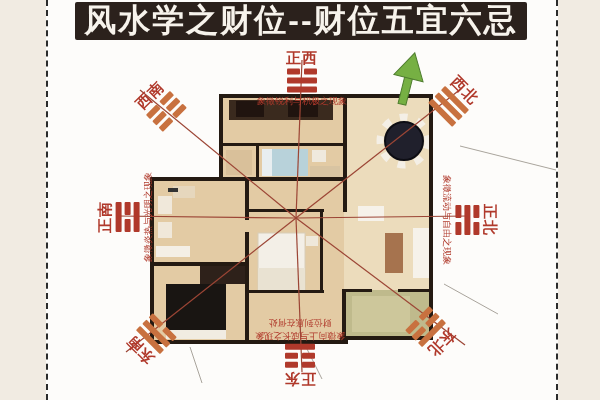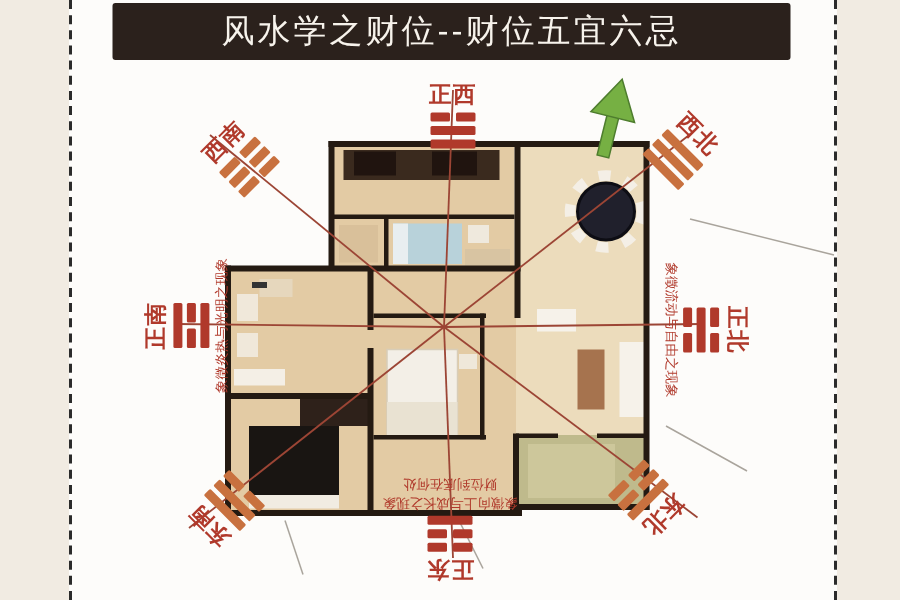--- a/index.html
+++ b/index.html
@@ -15,21 +15,21 @@
     border-right:2px dashed var(--c-stitch,#2b2b2b);
   }
   .title-bar{
     position:absolute;left:75px;top:2px;width:452px;height:38px;
     background:var(--c-title_bg,#2b211c);
     display:flex;align-items:center;justify-content:center;
     border-radius:2px;z-index:5;
   }
   .title-bar .title{
     color:var(--c-title_text,#f7f3ec);
-    font-size:22px;font-weight:normal;letter-spacing:2px;white-space:nowrap;
+    font-size:32px;font-weight:bold;letter-spacing:2px;white-space:nowrap;
   }
   svg.plan{position:absolute;left:0;top:0;z-index:1;}
   
   .dir{
     position:absolute;z-index:4;display:flex;flex-direction:column;
     align-items:center;gap:2px;transform-origin:center center;
     pointer-events:none;
   }
   .dir-label{
     color:var(--c-label_red,#b0392b);font-weight:bold;font-size:15px;
@@ -155,20 +155,21 @@
         <i></i>
         <i></i>
       </div>
       <div class="tg-row">
         <i></i>
       </div>
       <div class="tg-row">
         <i></i>
       </div>
     </div>
+  <div class="dir-desc">象徵锐利与积极之现象</div>
 </div>
 
 <div class="dir orange dir-southwest">
   <div class="dir-label">西南</div>
   <div class="trigram">
       <div class="tg-row">
         <i></i>
         <i></i>
       </div>
       <div class="tg-row">

